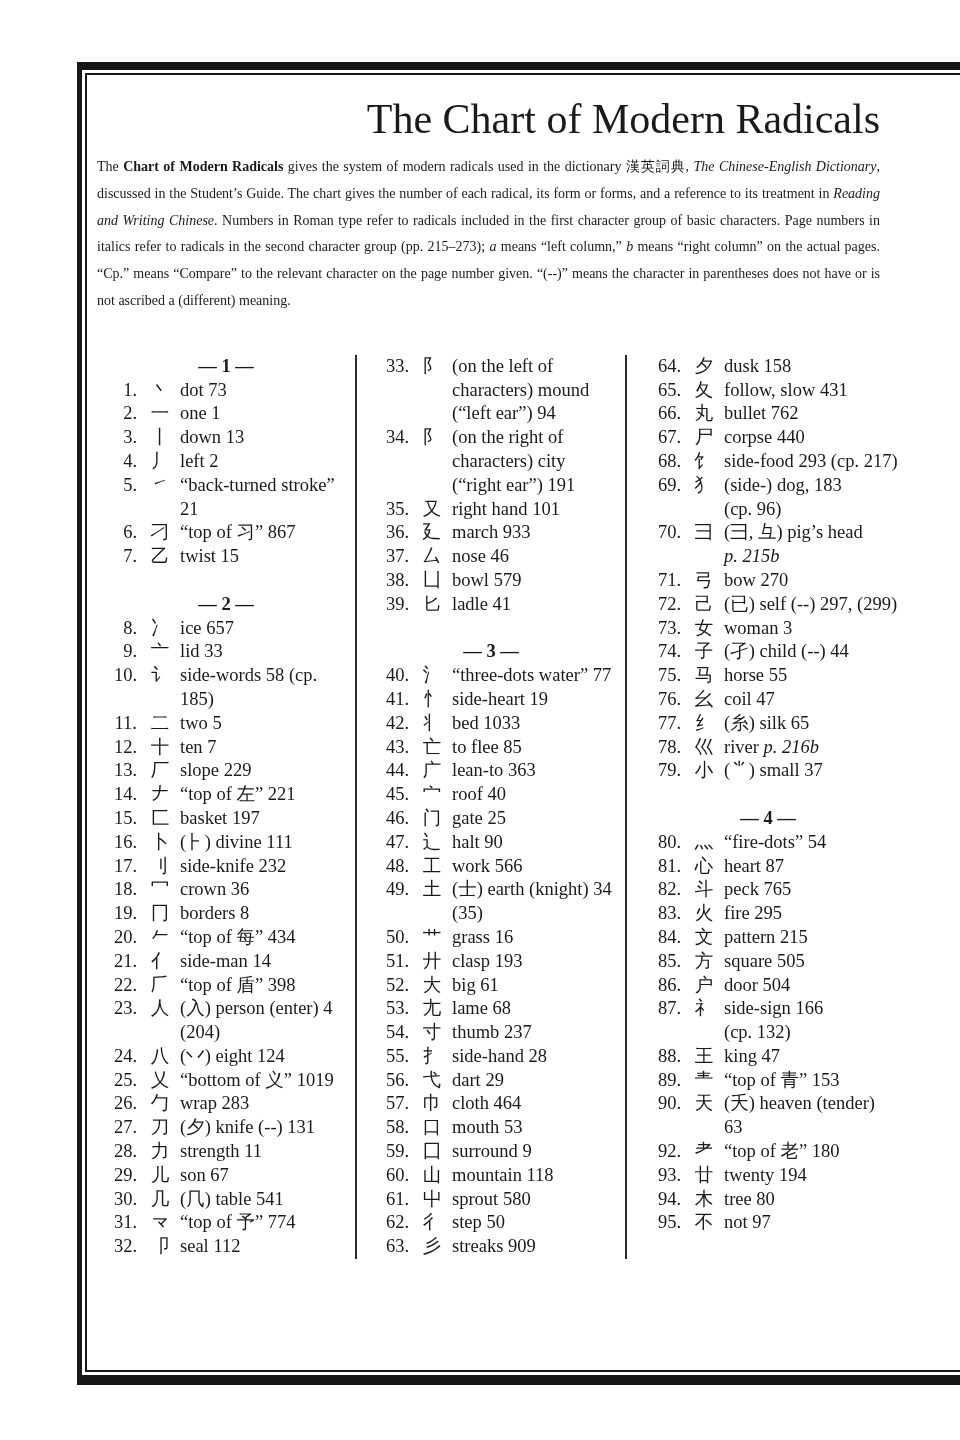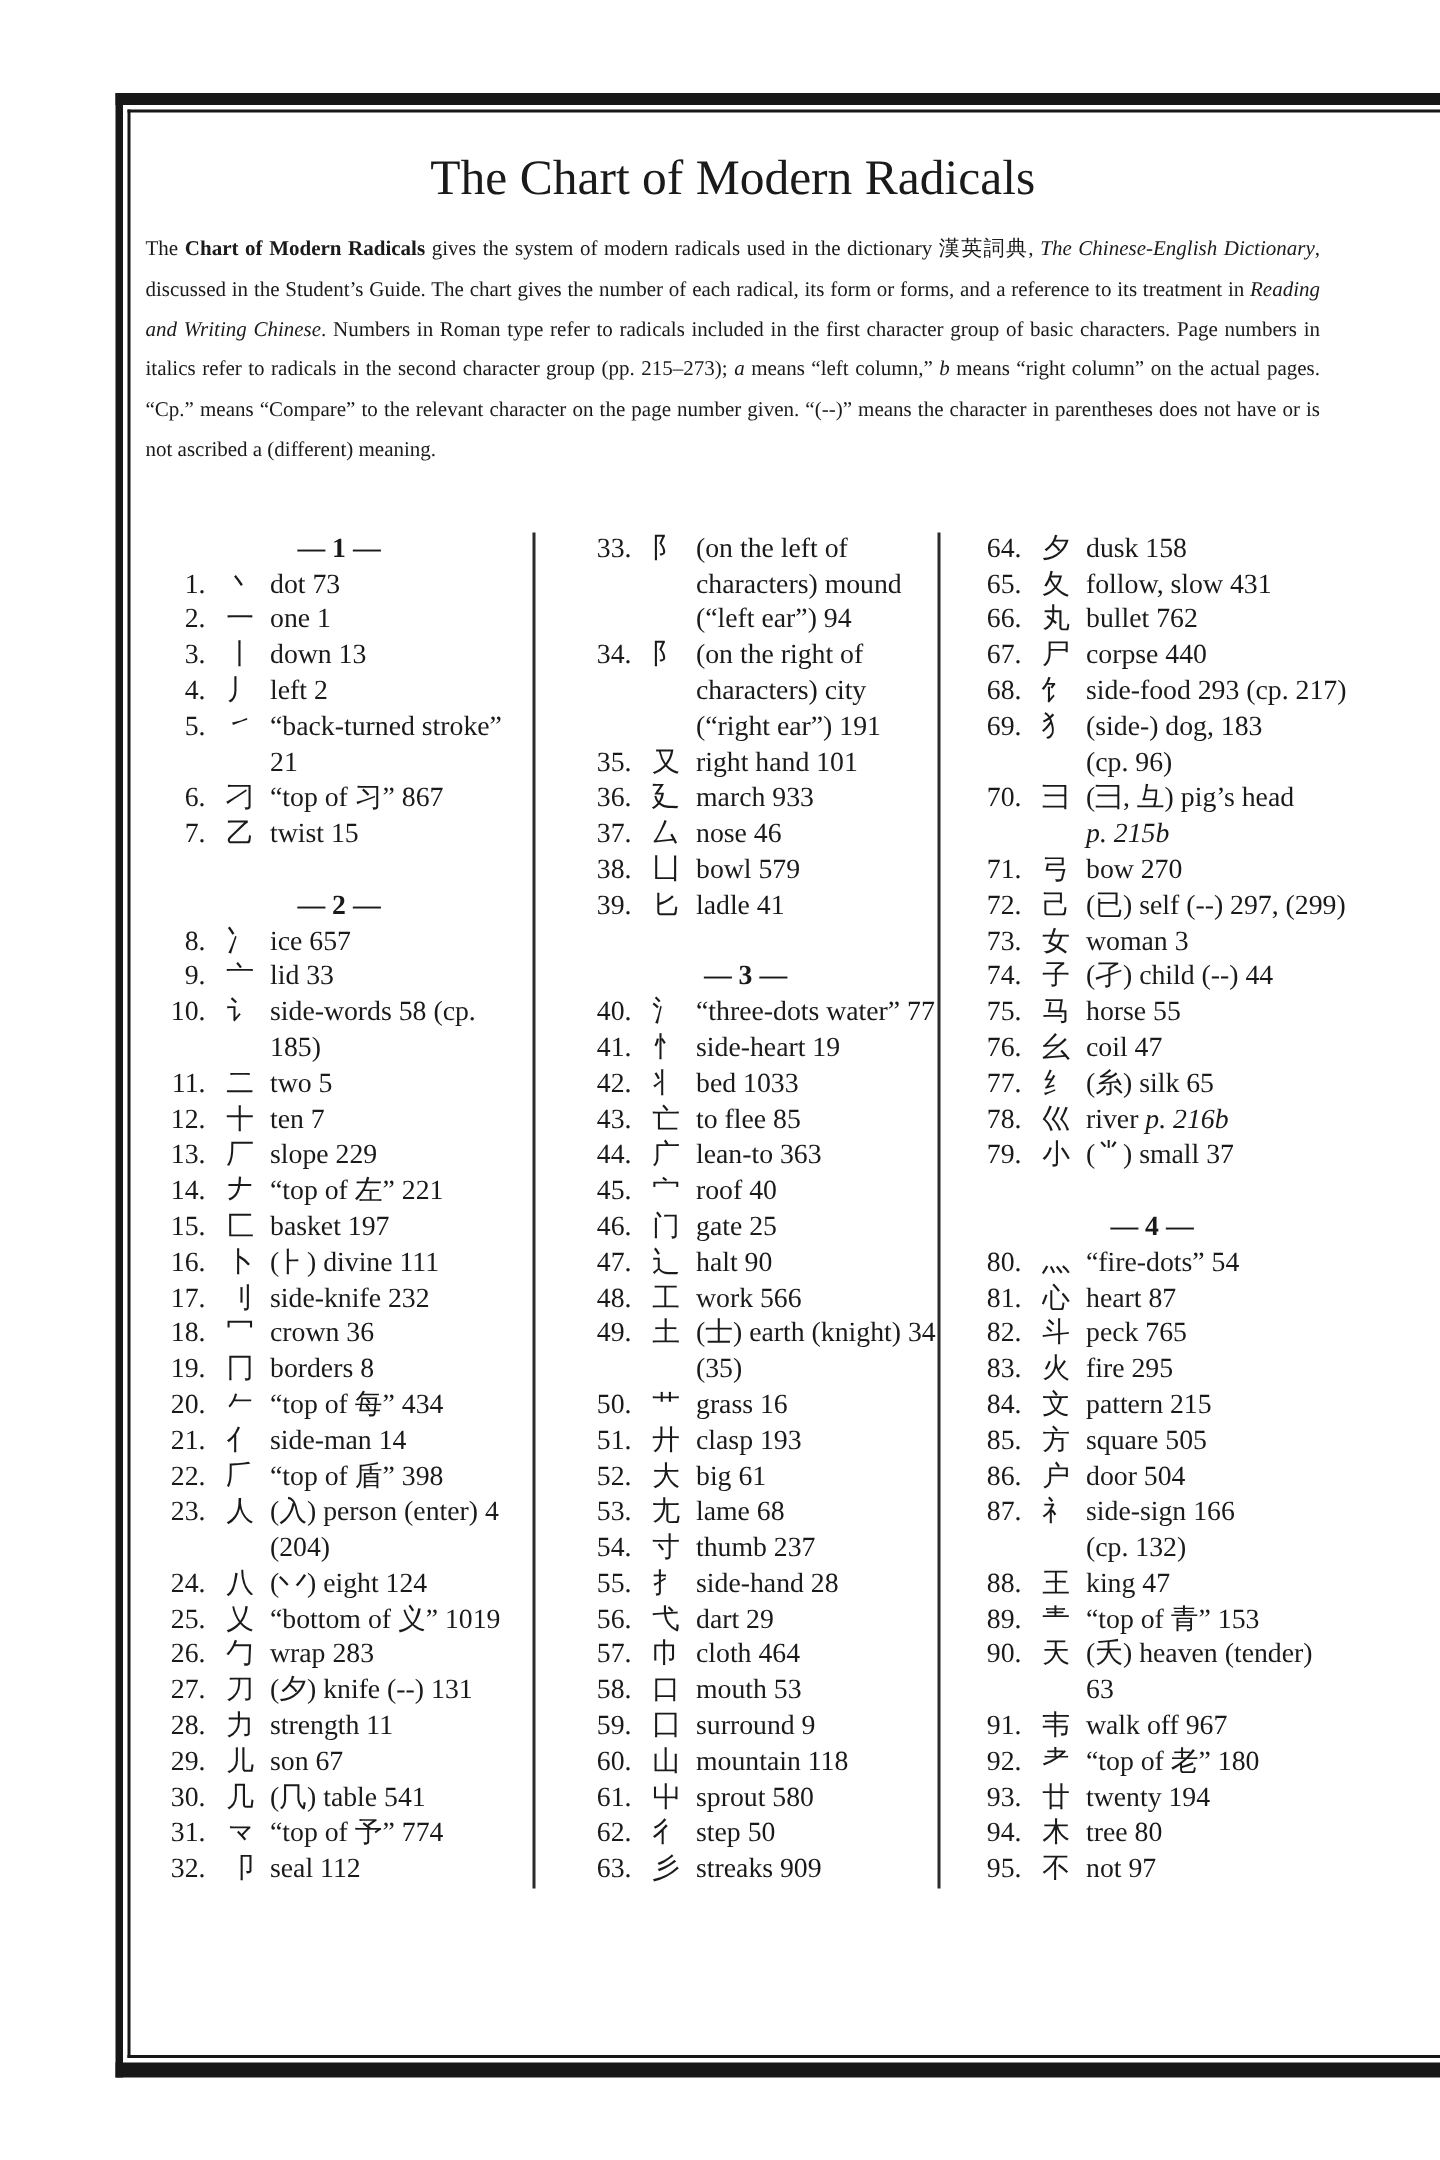--- a/index.html
+++ b/index.html
@@ -25,44 +25,44 @@
     border-right: none;
   }
   .content {
     position: absolute;
     left: 0; top: 0; right: 0; bottom: 0;
     padding-left: 8px;
   }
   .page-title {
     width: 783px;
     margin: 24px 0 0 2px;
-    font-size: 33px;
+    font-size: 42px;
     font-weight: normal;
-    text-align: center;
+    text-align: right;
     line-height: 40px;
   }
   .intro {
     width: 783px;
     margin: 15px 0 0 2px;
     font-size: 14px;
     line-height: 26.8px;
     text-align: justify;
   }
   .intro .b { font-weight: bold; }
   .it { font-style: italic; }
   .chart {
     display: flex;
     margin: 40px 0 0 2px;
     width: 812px;
     font-size: 18.5px;
     line-height: 23.8px;
   }
   .col { box-sizing: border-box; }
   .col-0 { width: 260px; border-right: 2px solid #2a2a2a; }
-  .col-1 { width: 270px; border-right: 2px solid #2a2a2a; padding-left: 24px; }
+  .col-1 { width: 270px; border-right: 2px solid #2a2a2a; padding-left: 12px; }
   .col-2 { width: 282px; padding-left: 16px; }
   .sec-header {
     font-weight: bold;
     text-align: center;
     height: 23.8px;
   }
   .col-1 .sec-header { margin-left: -12px; }
   .col-2 .sec-header { margin-left: -16px; }
   .gap { height: 23.8px; }
   .entry { display: flex; align-items: flex-start; }
@@ -536,25 +536,20 @@
               <span class="num">89.</span>
               <span class="glyph">龶</span>
               <span class="desc"><span>“top of 青” 153</span></span>
             </div>
             <div class="entry">
               <span class="num">90.</span>
               <span class="glyph">天</span>
               <span class="desc"><span>(夭) heaven (tender)</span><br><span>63</span></span>
             </div>
             <div class="entry">
-              <span class="num">91.</span>
-              <span class="glyph">韦</span>
-              <span class="desc"><span>walk off 967</span></span>
-            </div>
-            <div class="entry">
               <span class="num">92.</span>
               <span class="glyph">耂</span>
               <span class="desc"><span>“top of 老” 180</span></span>
             </div>
             <div class="entry">
               <span class="num">93.</span>
               <span class="glyph">廿</span>
               <span class="desc"><span>twenty 194</span></span>
             </div>
             <div class="entry">

